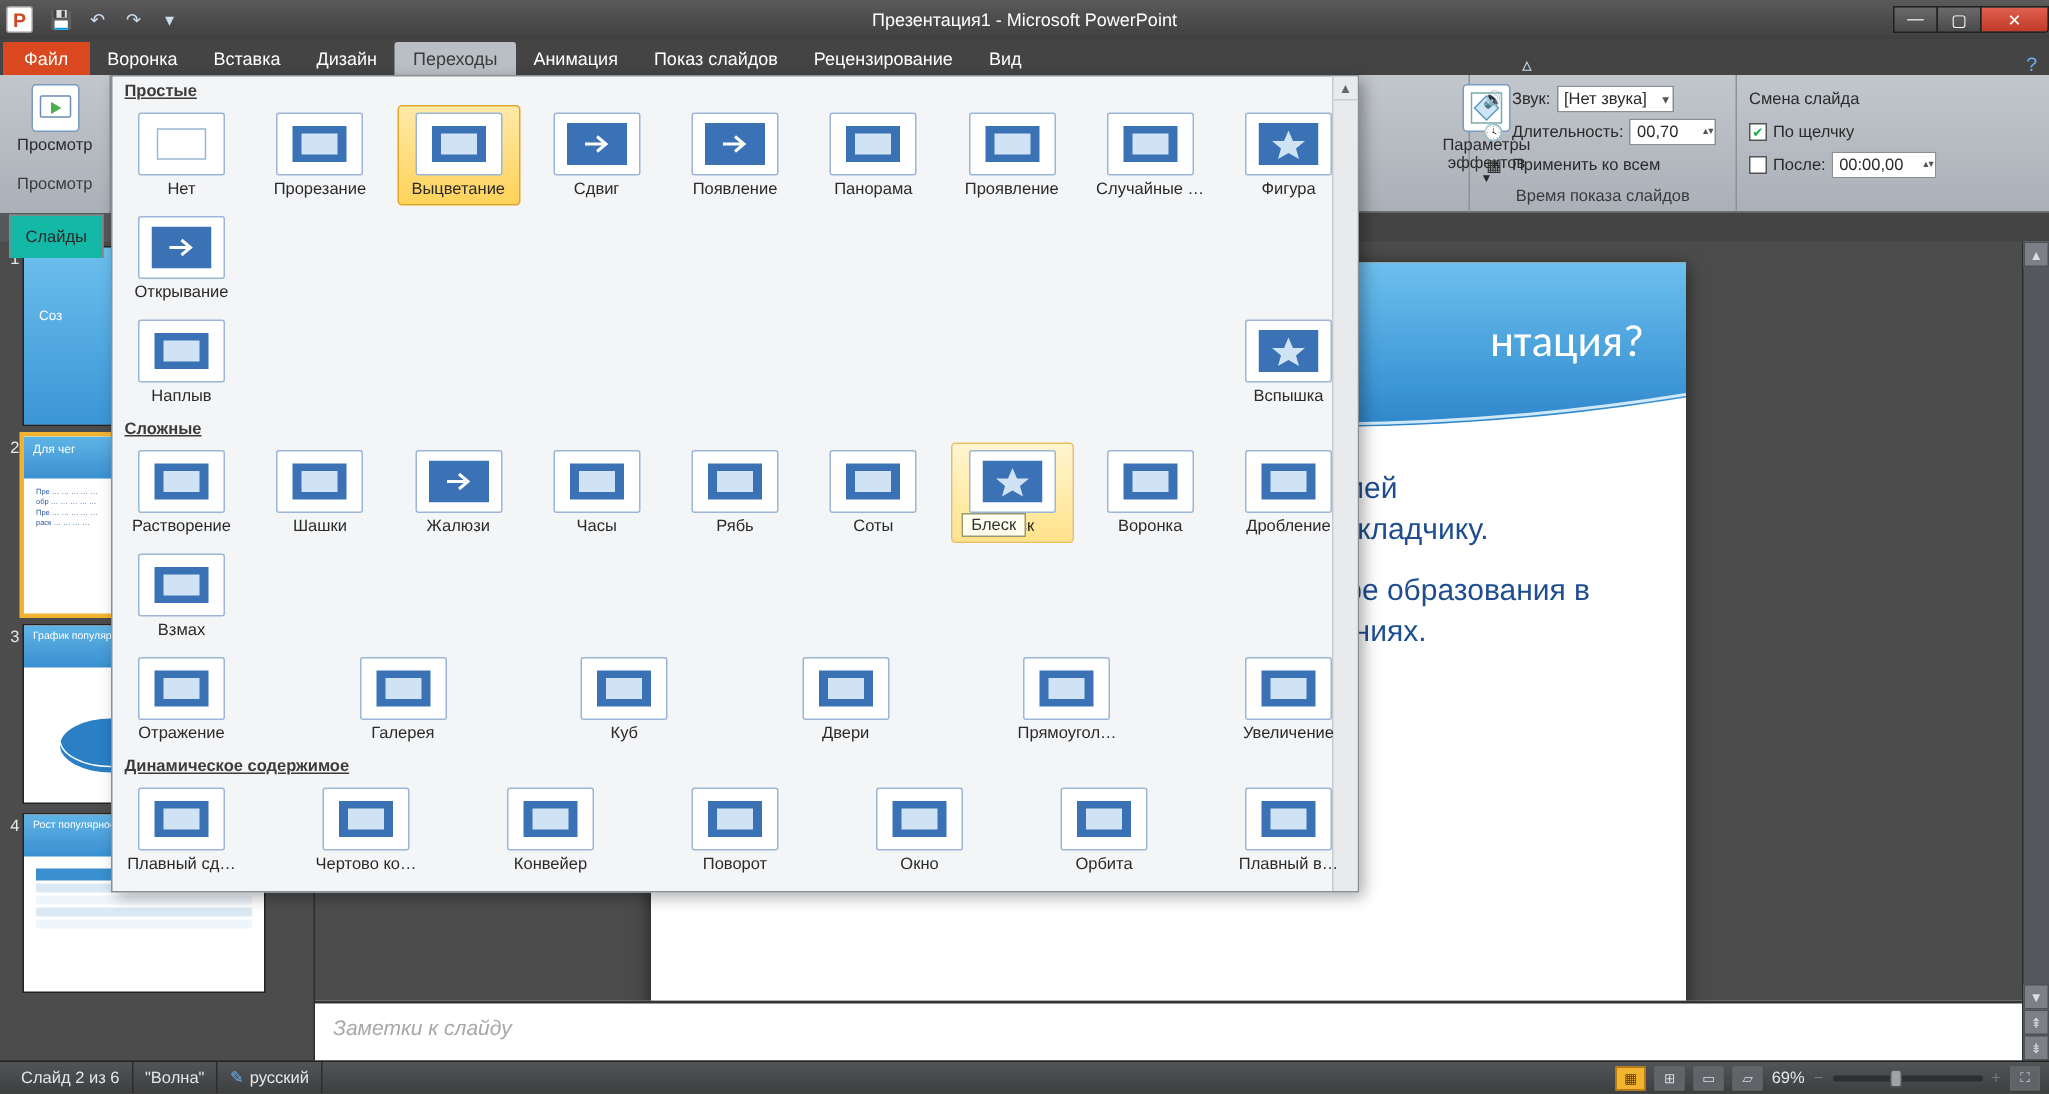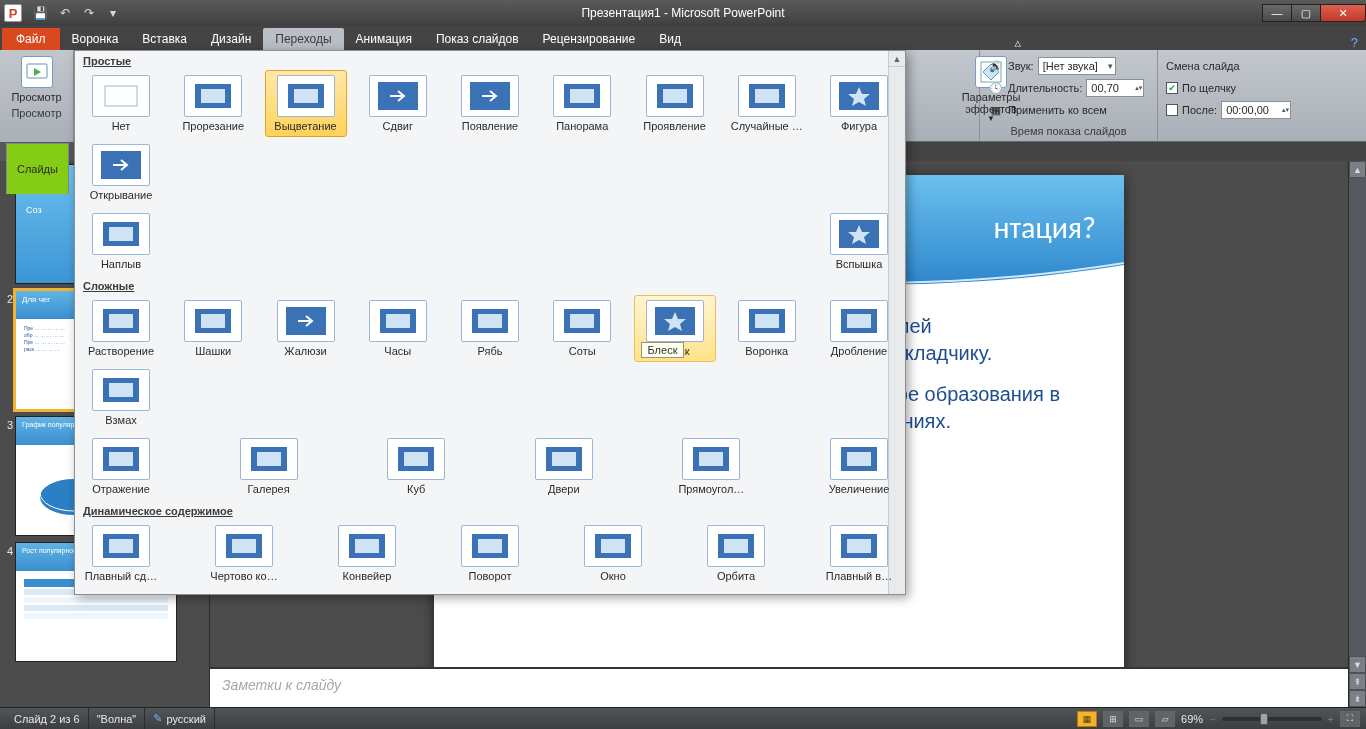--- a/index.html
+++ b/index.html
@@ -44,33 +44,33 @@
 .gcat{font-size:11px;font-weight:bold;color:#3b3b3b;padding:4px 8px 2px;text-decoration:underline;}
 .grow{display:flex;flex-wrap:wrap;padding:0 4px;justify-content:space-between;}
 .gitem{width:82px;display:flex;flex-direction:column;align-items:center;padding:4px 0;margin:1px;border:1px solid transparent;border-radius:3px;font-size:11px;color:#2a2a2a;text-align:center;position:relative;}
 .gitem.selected{background:linear-gradient(#ffe9a8,#ffd35a);border:1px solid #e0a528;}
 .gitem.hover{background:linear-gradient(#fff5d0,#ffe28a);border:1px solid #e9c05e;}
 .gicon{width:58px;height:42px;background:#fff;border:1px solid #9bb6d6;border-radius:2px;margin-bottom:3px;display:flex;align-items:center;justify-content:center;color:#3a72b5;font-size:18px;overflow:hidden;}
 .tooltip{position:absolute;top:46px;left:6px;background:#fffff0;border:1px solid #9a9a70;padding:1px 6px;font-size:11px;color:#333;z-index:200;white-space:nowrap;}
 
 
 .workspace{position:absolute;top:142px;left:0;right:0;bottom:22px;display:flex;background:#4c4c4c;}
-.panel-tab{display:inline-block;background:#84cc16;color:#2a2a2a;font-size:11px;padding:19px 10px;border:1px solid #888;border-bottom:none;position:relative;top:1px;}
+.panel-tab{display:inline-block;background:#14b8a6;color:#2a2a2a;font-size:11px;padding:8px 10px;border:1px solid #888;border-bottom:none;position:relative;top:1px;}
 
 
 .left-col{width:210px;background:#4c4c4c;border-right:1px solid #2c2c2c;overflow:hidden;} 
 .thumbs{padding:4px 2px;}
 .thumb-row{display:flex;align-items:flex-start;margin-bottom:8px;}
 .thumb-num{width:14px;color:#e8e8e8;font-size:11px;text-align:right;padding:2px 3px 0 0;}
 .thumb{width:160px;height:118px;background:#fff;box-shadow:0 0 0 1px #222;position:relative;overflow:hidden;}
 .thumb.sel{box-shadow:0 0 0 3px #f2b330;}
 .thumb .tbar{height:28px;background:linear-gradient(#5fb4e6,#3a8fcf);color:#fff;font-size:8px;padding:4px 6px;position:relative;}
 .star-icon{position:absolute;left:2px;top:18px;color:#f2b330;font-size:11px;}
 
-.preview-btn-block{position:absolute;left:0;top:50px;width:74px;height:92px;background:linear-gradient(#c2c7cd,#aab0b7);z-index:50;border-right:1px solid #8d9298;display:flex;flex-direction:column;align-items:center;}
+.preview-btn-block{position:absolute;left:0;top:50px;width:74px;height:92px;background:linear-gradient(#c2c7cd,#aab0b7);z-index:50;border-right:1px solid #8d9298;display:flex;flex-direction:column;align-items:center;gap:10px;}
 .preview-btn-block .big-btn{width:70px;padding-top:6px;}
 .preview-btn-block .rgroup-label{font-size:11px;color:#3a3a3a;margin-top:4px;}
 
 .slides-tab-strip{position:absolute;left:0;top:142px;width:210px;height:19px;background:#55585c;z-index:40;}
 .slides-tab-strip .panel-tab{margin-left:6px;}
 
 
 .editor{flex:1;display:flex;flex-direction:column;background:#4c4c4c;}
 .canvas-holder{flex:1;display:flex;align-items:flex-start;justify-content:center;overflow:hidden;padding:0;position:relative;}
 .slide-canvas{margin-top:14px;width:690px;height:500px;background:#fff;box-shadow:0 2px 12px rgba(0,0,0,.6);position:relative;overflow:hidden;}

